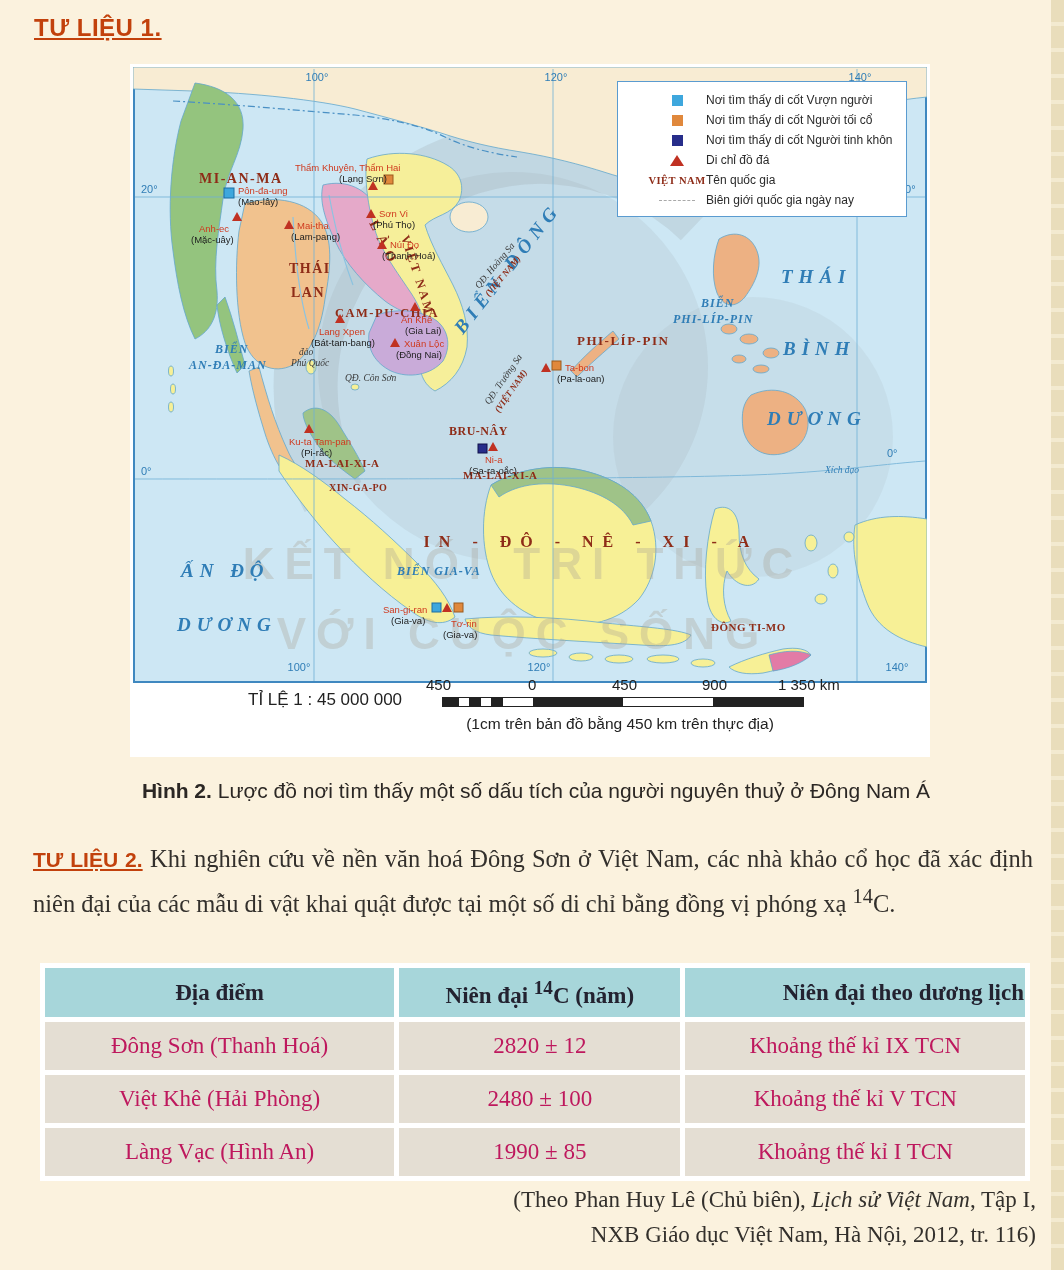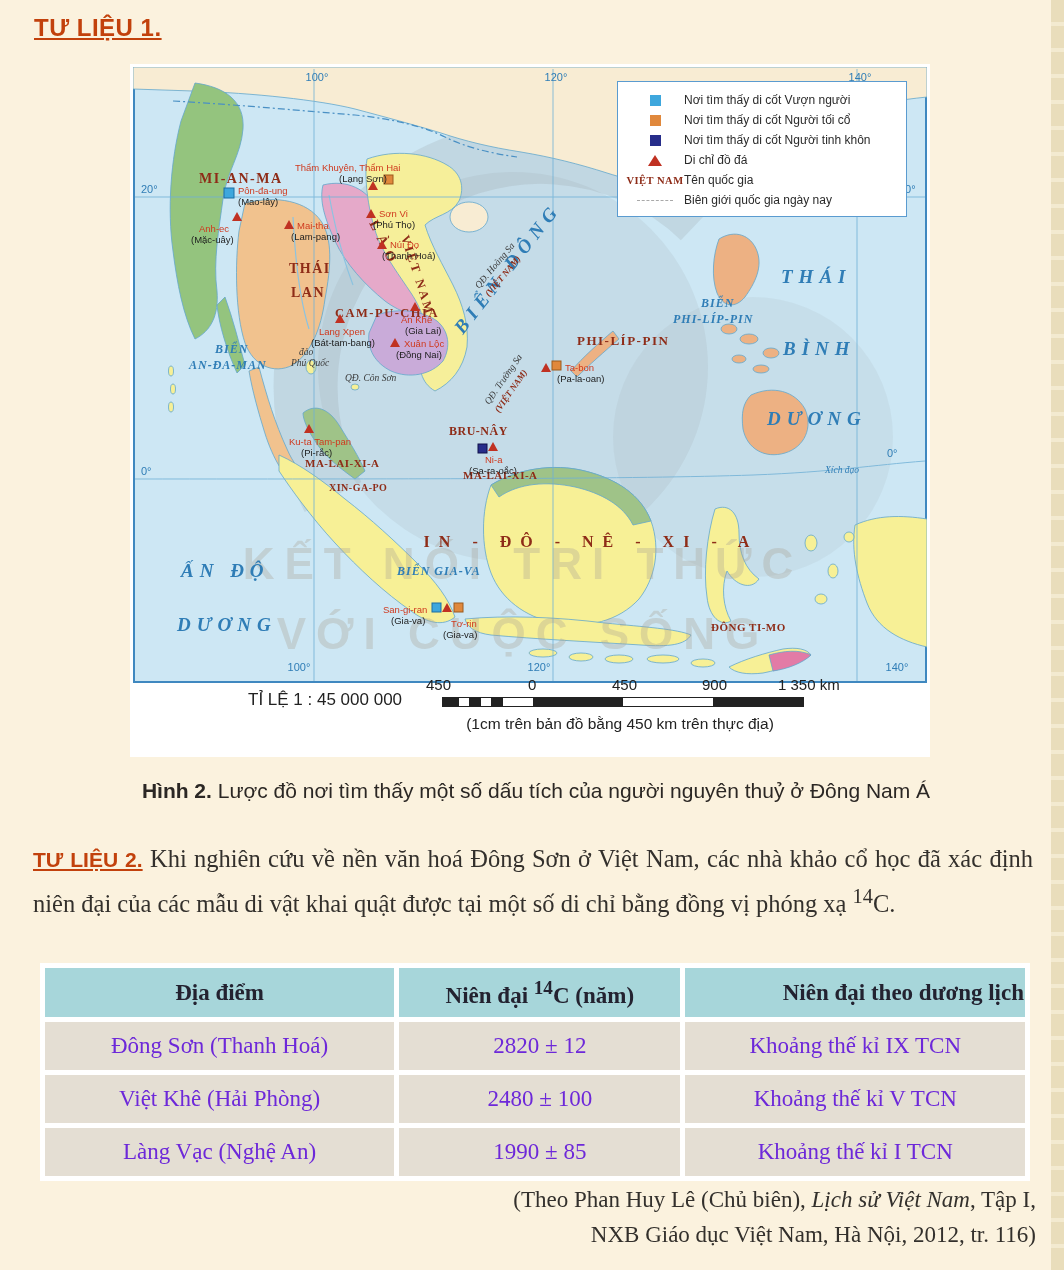--- a/index.html
+++ b/index.html
@@ -7,21 +7,21 @@
   .edge-strip{position:absolute;right:0;top:0;width:13px;height:1270px;
     background:repeating-linear-gradient(#e9ddbb 0 22px,#f3ead0 22px 26px);}
   .src-label{font-family:"Liberation Sans",sans-serif;font-weight:bold;color:#c2410c;text-decoration:underline;}
   .tulieu1{position:absolute;left:34px;top:14px;font-size:24px;letter-spacing:.5px;}
   
   .map-panel{position:absolute;left:130px;top:64px;width:800px;height:693px;background:#ffffff;}
   .map-panel svg{position:absolute;left:3px;top:3px;}
   
   .legend{position:absolute;left:487px;top:17px;width:290px;background:#fff;border:1.5px solid #5a9bd0;
     padding:8px 8px 6px 8px;box-sizing:border-box;}
-  .legend-row{display:grid;grid-template-columns:58px 1fr;align-items:center;height:20px;}
+  .legend-row{display:grid;grid-template-columns:58px 1fr;align-items:center;height:20px;margin-left:22px;}
   .legend-sw{justify-self:center;width:11px;height:11px;}
   .legend-tri{justify-self:center;width:0;height:0;border-left:7px solid transparent;border-right:7px solid transparent;border-bottom:11px solid #c03122;}
   .legend-country{justify-self:center;font:bold 10.5px "Liberation Serif",serif;color:#8e2c18;letter-spacing:.5px;}
   .legend-dash{justify-self:center;width:36px;border-top:1.5px dashed #a9a9a9;}
   .legend-label{font:12px "Liberation Sans",sans-serif;color:#2a2a2a;}
   
   .scale-el{position:absolute;font-family:"Liberation Sans",sans-serif;color:#222;}
   .scale-ratio{left:118px;top:626px;font-size:17px;}
   .scale-num{top:612px;font-size:15px;}
   .scale-bar{position:absolute;left:312px;top:633px;width:360px;height:8px;border:1px solid #222;display:flex;}
@@ -42,21 +42,21 @@
   
   .fig-caption{position:absolute;left:0;top:779px;width:1064px;text-align:center;
     font-family:"Liberation Sans",sans-serif;font-size:21px;color:#2b2724;}
   .fig-caption b{font-weight:bold;margin-left:8px;}
   .para{position:absolute;left:33px;top:840px;width:1000px;font-size:24.5px;line-height:37px;
     color:#33302c;text-align:justify;}
   .para .src-label{font-size:21px;}
   
   .data-table{position:absolute;left:40px;top:963px;width:990px;border-spacing:5px;border-collapse:separate;background:#fff;}
   .data-table th{background:#a7d6da;font:bold 23px "Liberation Serif",serif;color:#232230;height:47px;}
-  .data-table td{background:#e4ded3;font:23px "Liberation Serif",serif;color:#6d28d9;height:46px;text-align:center;}
+  .data-table td{background:#e4ded3;font:23px "Liberation Serif",serif;color:#be185d;height:46px;text-align:center;}
   .col1{width:36%;margin-left:28px;} .col2{width:29%;} .col3{width:35%;text-align:right;}
   
   .citation{position:absolute;left:280px;top:1182px;width:756px;text-align:right;font-size:23px;line-height:35px;color:#33302c;}
 </style>
 </head>
 <body>
 
 <div class="edge-strip"></div>
 
 <div class="src-label tulieu1">TƯ LIỆU 1.</div>
@@ -338,21 +338,21 @@
       <td>Đông Sơn (Thanh Hoá)</td>
       <td>2820 ± 12</td>
       <td>Khoảng thế kỉ IX TCN</td>
     </tr>
     <tr>
       <td>Việt Khê (Hải Phòng)</td>
       <td>2480 ± 100</td>
       <td>Khoảng thế kỉ V TCN</td>
     </tr>
     <tr>
-      <td>Làng Vạc (Nghệ An)</td>
+      <td>Làng Vạc (Hình An)</td>
       <td>1990 ± 85</td>
       <td>Khoảng thế kỉ I TCN</td>
     </tr>
   </tbody>
 </table>
 
 <div class="citation">
   <span>(Theo Phan Huy Lê (Chủ biên), </span><i>Lịch sử Việt Nam</i><span>, Tập I,</span><br>
   <span>NXB Giáo dục Việt Nam, Hà Nội, 2012, tr. 116)</span>
 </div>

